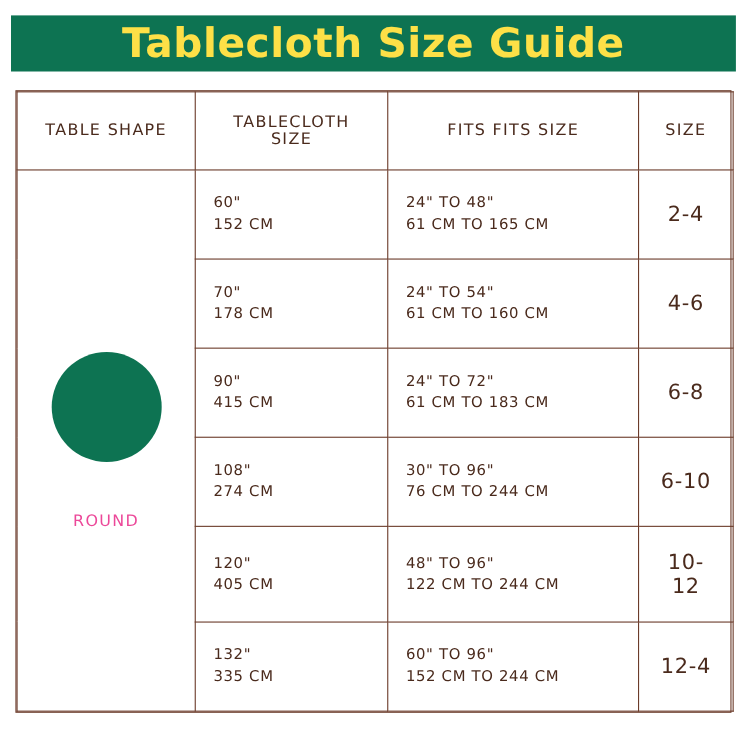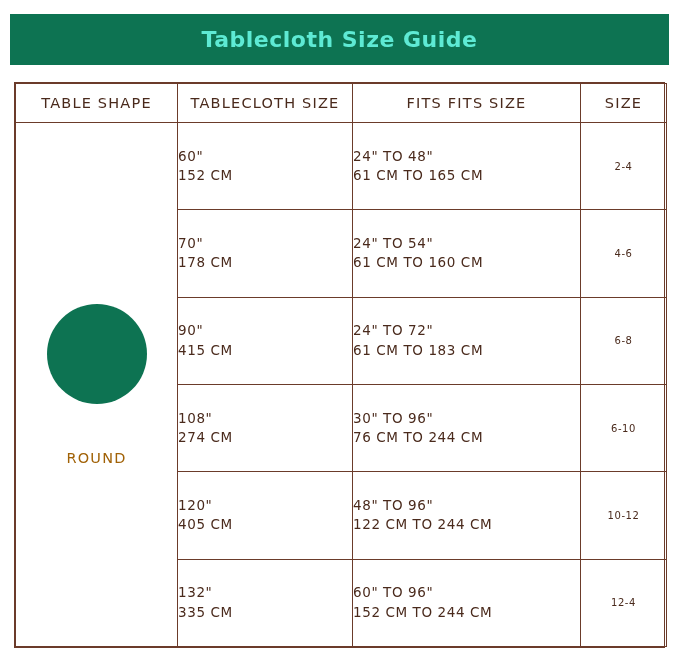--- a/index.html
+++ b/index.html
@@ -25,45 +25,45 @@
     left: 10px;
     top: 14px;
     width: 659px;
     height: 51px;
     background: #0d7352;
     display: flex;
     align-items: center;
     justify-content: center;
   }
   .header-title {
-    color: #5eead4;
+    color: #fde047;
     font-family: "DejaVu Sans", sans-serif;
     font-weight: bold;
-    font-size: 22px;
+    font-size: 37px;
     letter-spacing: 0.5px;
     white-space: nowrap;
   }
   .table-wrap {
     position: absolute;
     left: 14px;
     top: 82px;
     width: 651px;
     height: 566px;
     border: 1px solid #6b3b2a;
     box-sizing: border-box;
   }
   table.guide {
     width: 100%;
     height: 100%;
     border-collapse: collapse;
     table-layout: fixed;
   }
   table.guide td, table.guide th {
     border: 1px solid #6b3b2a;
-    padding: 0;
+    padding: 16px;
     vertical-align: middle;
     color: #4a2a1c;
   }
   th.col-head {
     height: 38px;
     font-family: "DejaVu Sans", sans-serif;
     font-weight: normal;
     font-size: 14.5px;
     letter-spacing: 1.2px;
     text-align: center;
@@ -87,32 +87,32 @@
   .circle {
     width: 100px;
     height: 100px;
     border-radius: 50%;
     background: #0d7352;
     margin-bottom: 46px;
   }
   .shape-label {
     font-size: 14.5px;
     letter-spacing: 1.2px;
-    color: #a16207;
+    color: #ec4899;
   }
   td.data-cell {
     padding-left: 18px;
     font-size: 13.5px;
     line-height: 1.45;
     letter-spacing: 0.6px;
     color: #4a2a1c;
   }
   td.seats-cell {
     text-align: center;
-    font-size: 10px;
+    font-size: 19px;
     letter-spacing: 0.6px;
     color: #4a2a1c;
   }
   .line2 { display: block; }
 </style>
 </head>
 <body>
 
 <div class="page">
 

